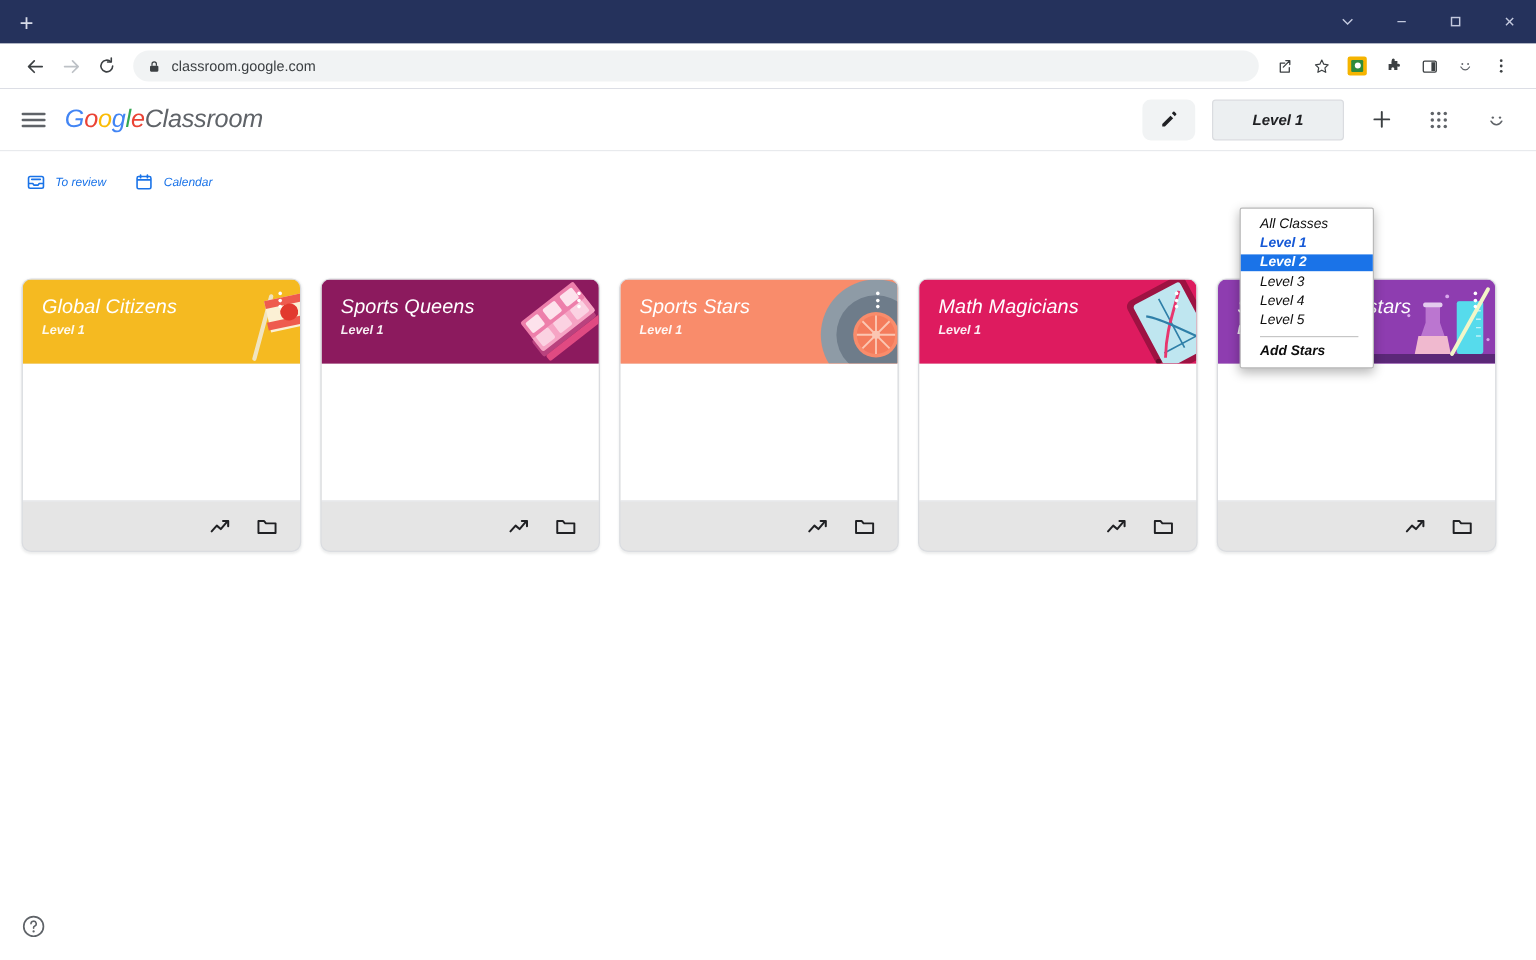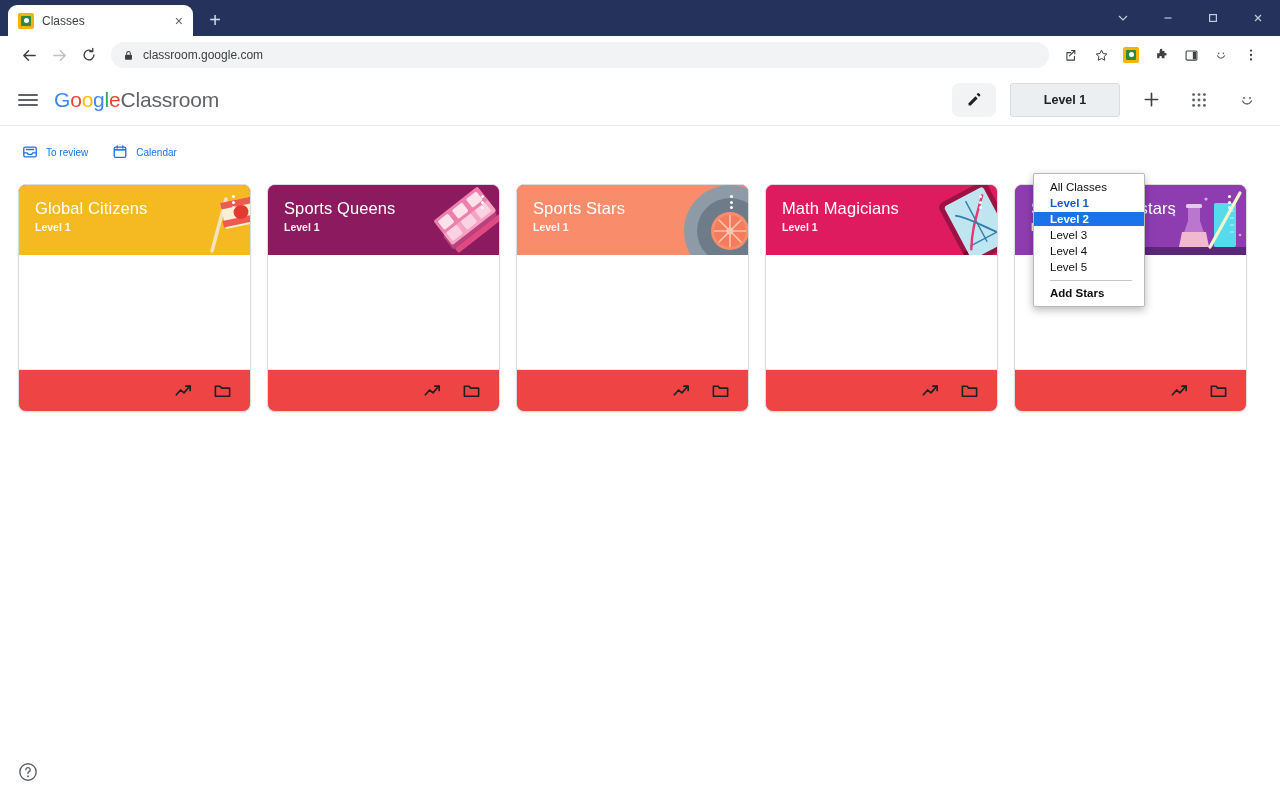--- a/index.html
+++ b/index.html
@@ -78,21 +78,21 @@
     width: 10px; height: 10px; background: #2e8b3d; border-radius: 1px; position: relative;
   }
   .ext-green span::after {
     content: ""; position: absolute; left: 2.5px; top: 2px;
     width: 5px; height: 5px; border-radius: 50%; background: #fff;
   }
 
   
   .page {
     height: 726px; background: #ffffff; position: relative;
-    display: flex; flex-direction: column;
+    display: flex; flex-direction: column; font-style: italic;
   }
   .gheader {
     height: 52px; display: flex; align-items: center;
     padding: 0 16px; border-bottom: 1px solid #e8eaed; gap: 14px;
     position: relative; z-index: 5;
   }
   .hamburger { width: 24px; height: 24px; position: relative; flex: none; cursor: pointer; }
   .hamburger i {
     position: absolute; left: 2px; width: 20px; height: 2px;
     background: #5f6368; border-radius: 1px;
@@ -154,24 +154,25 @@
     display: flex; align-items: center; gap: 8px;
     font-size: 10px; color: #1a73e8; font-weight: 500; cursor: pointer;
   }
 
   
   .cards {
     display: flex; gap: 16px; padding: 14px 18px 0 18px;
     position: relative; z-index: 1;
   }
   .card {
-    width: 233px; height: 228px; background: #ef4444;
+    width: 233px; height: 228px; background: #e5e5e5;
     border: 1px solid #dadce0; border-radius: 8px;
     display: flex; flex-direction: column; overflow: hidden;
     box-shadow: 0 1px 2px rgba(60,64,67,.10);
+    margin-top: 48px;
   }
   .card-head {
     height: 70px; position: relative; padding: 14px 16px 0 16px;
     overflow: hidden; flex: none;
   }
   .card-title {
     font-size: 16.5px; color: #fff; font-weight: 500;
     position: relative; z-index: 3; letter-spacing: .1px;
     white-space: nowrap; overflow: hidden;
   }
@@ -196,27 +197,20 @@
 
   .help-btn {
     position: absolute; left: 18px; bottom: 18px;
     width: 20px; height: 20px; color: #5f6368; cursor: pointer;
   }
 </style>
 </head>
 <body>
 
 <div class="titlebar">
-  <div class="tab">
-    <span class="favicon">
-        <span class="favicon-inner"></span>
-      </span>
-    <span class="tab-title">Classes</span>
-    <span class="tab-close">×</span>
-  </div>
   <div class="newtab">+</div>
   <div class="winctl">
     <div class="winbtn">
       <svg width="12" height="12" viewBox="0 0 12 12">
           <path d="M2 4l4 4 4-4" stroke="currentColor" stroke-width="1.2" fill="none"></path>
         </svg>
     </div>
     <div class="winbtn">
       <svg width="12" height="12" viewBox="0 0 12 12">
           <path d="M2.5 6h7" stroke="currentColor" stroke-width="1.2"></path>

